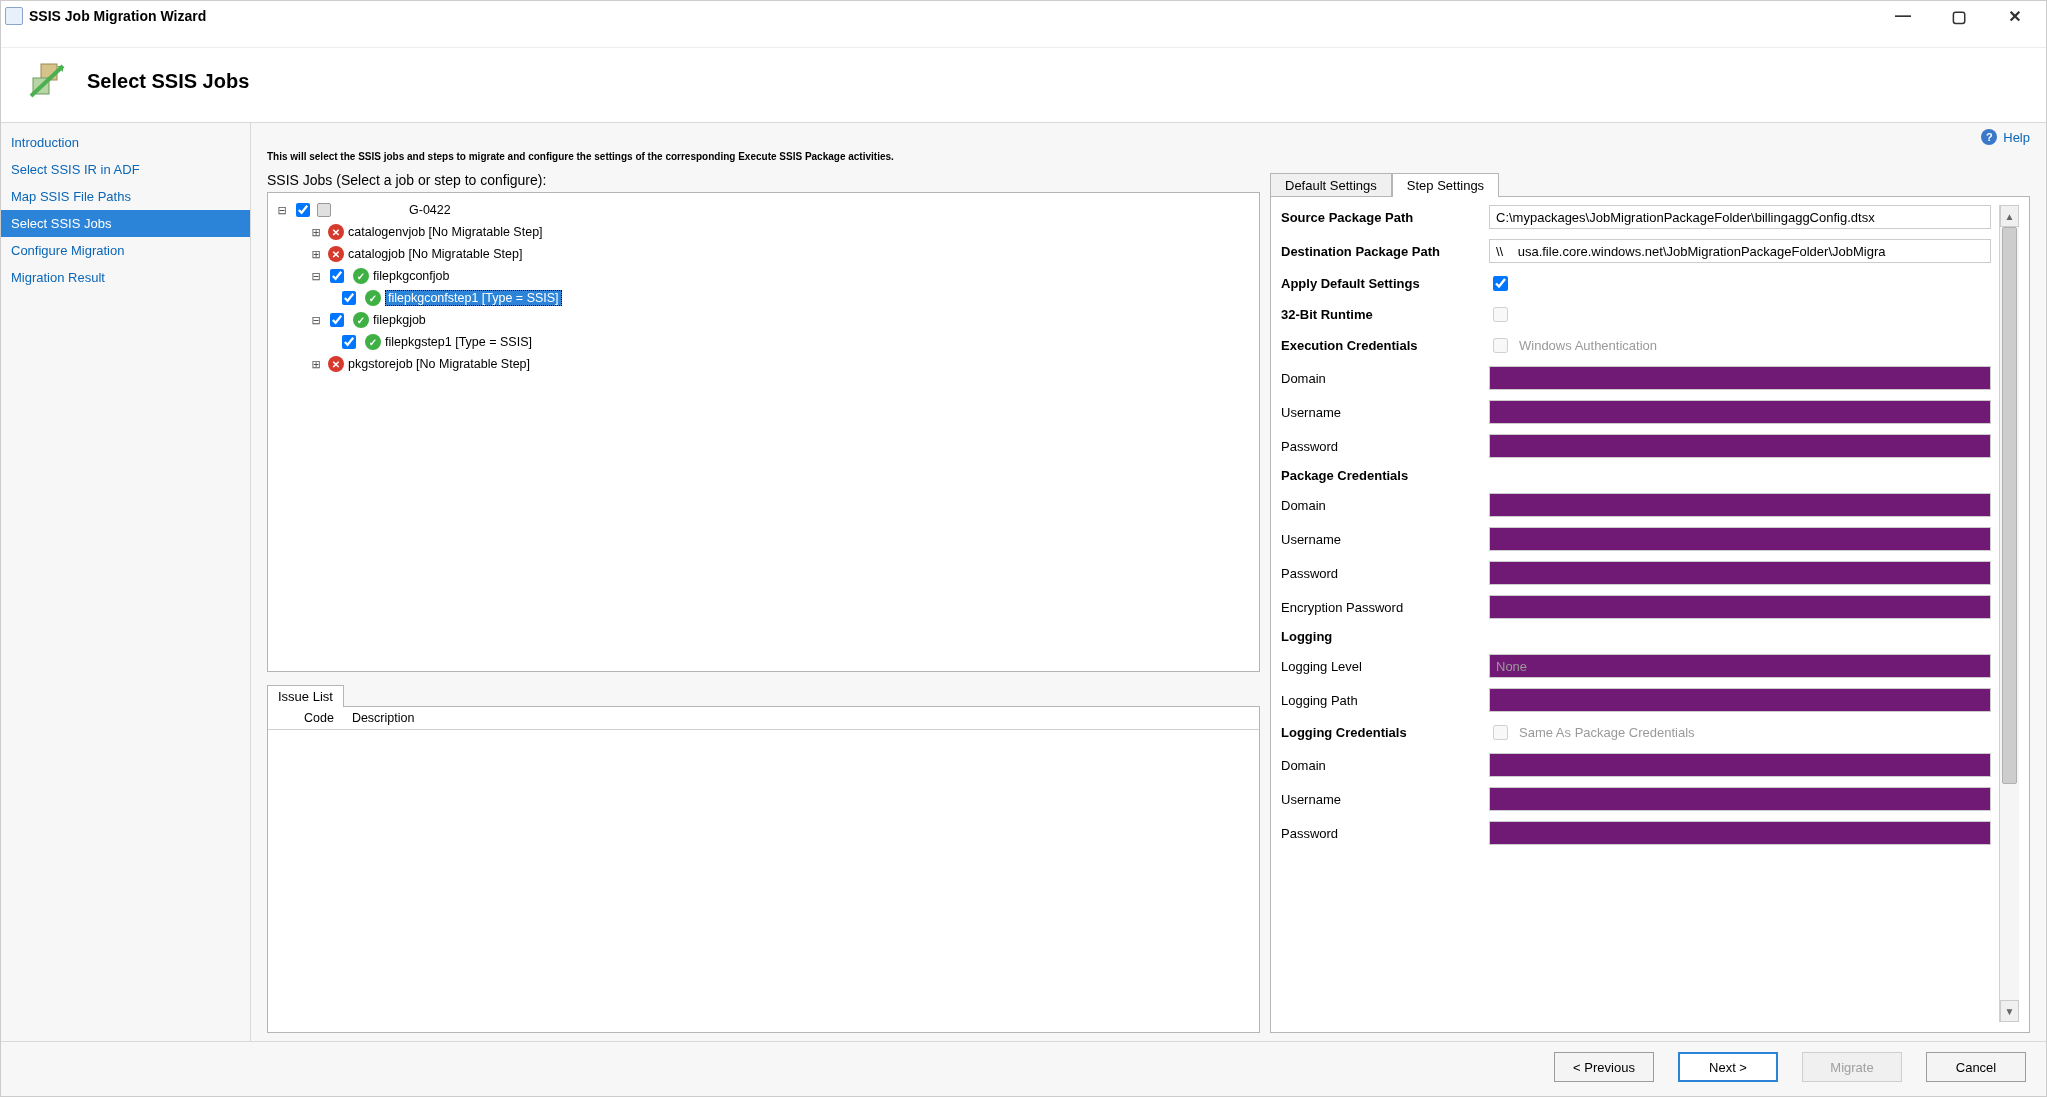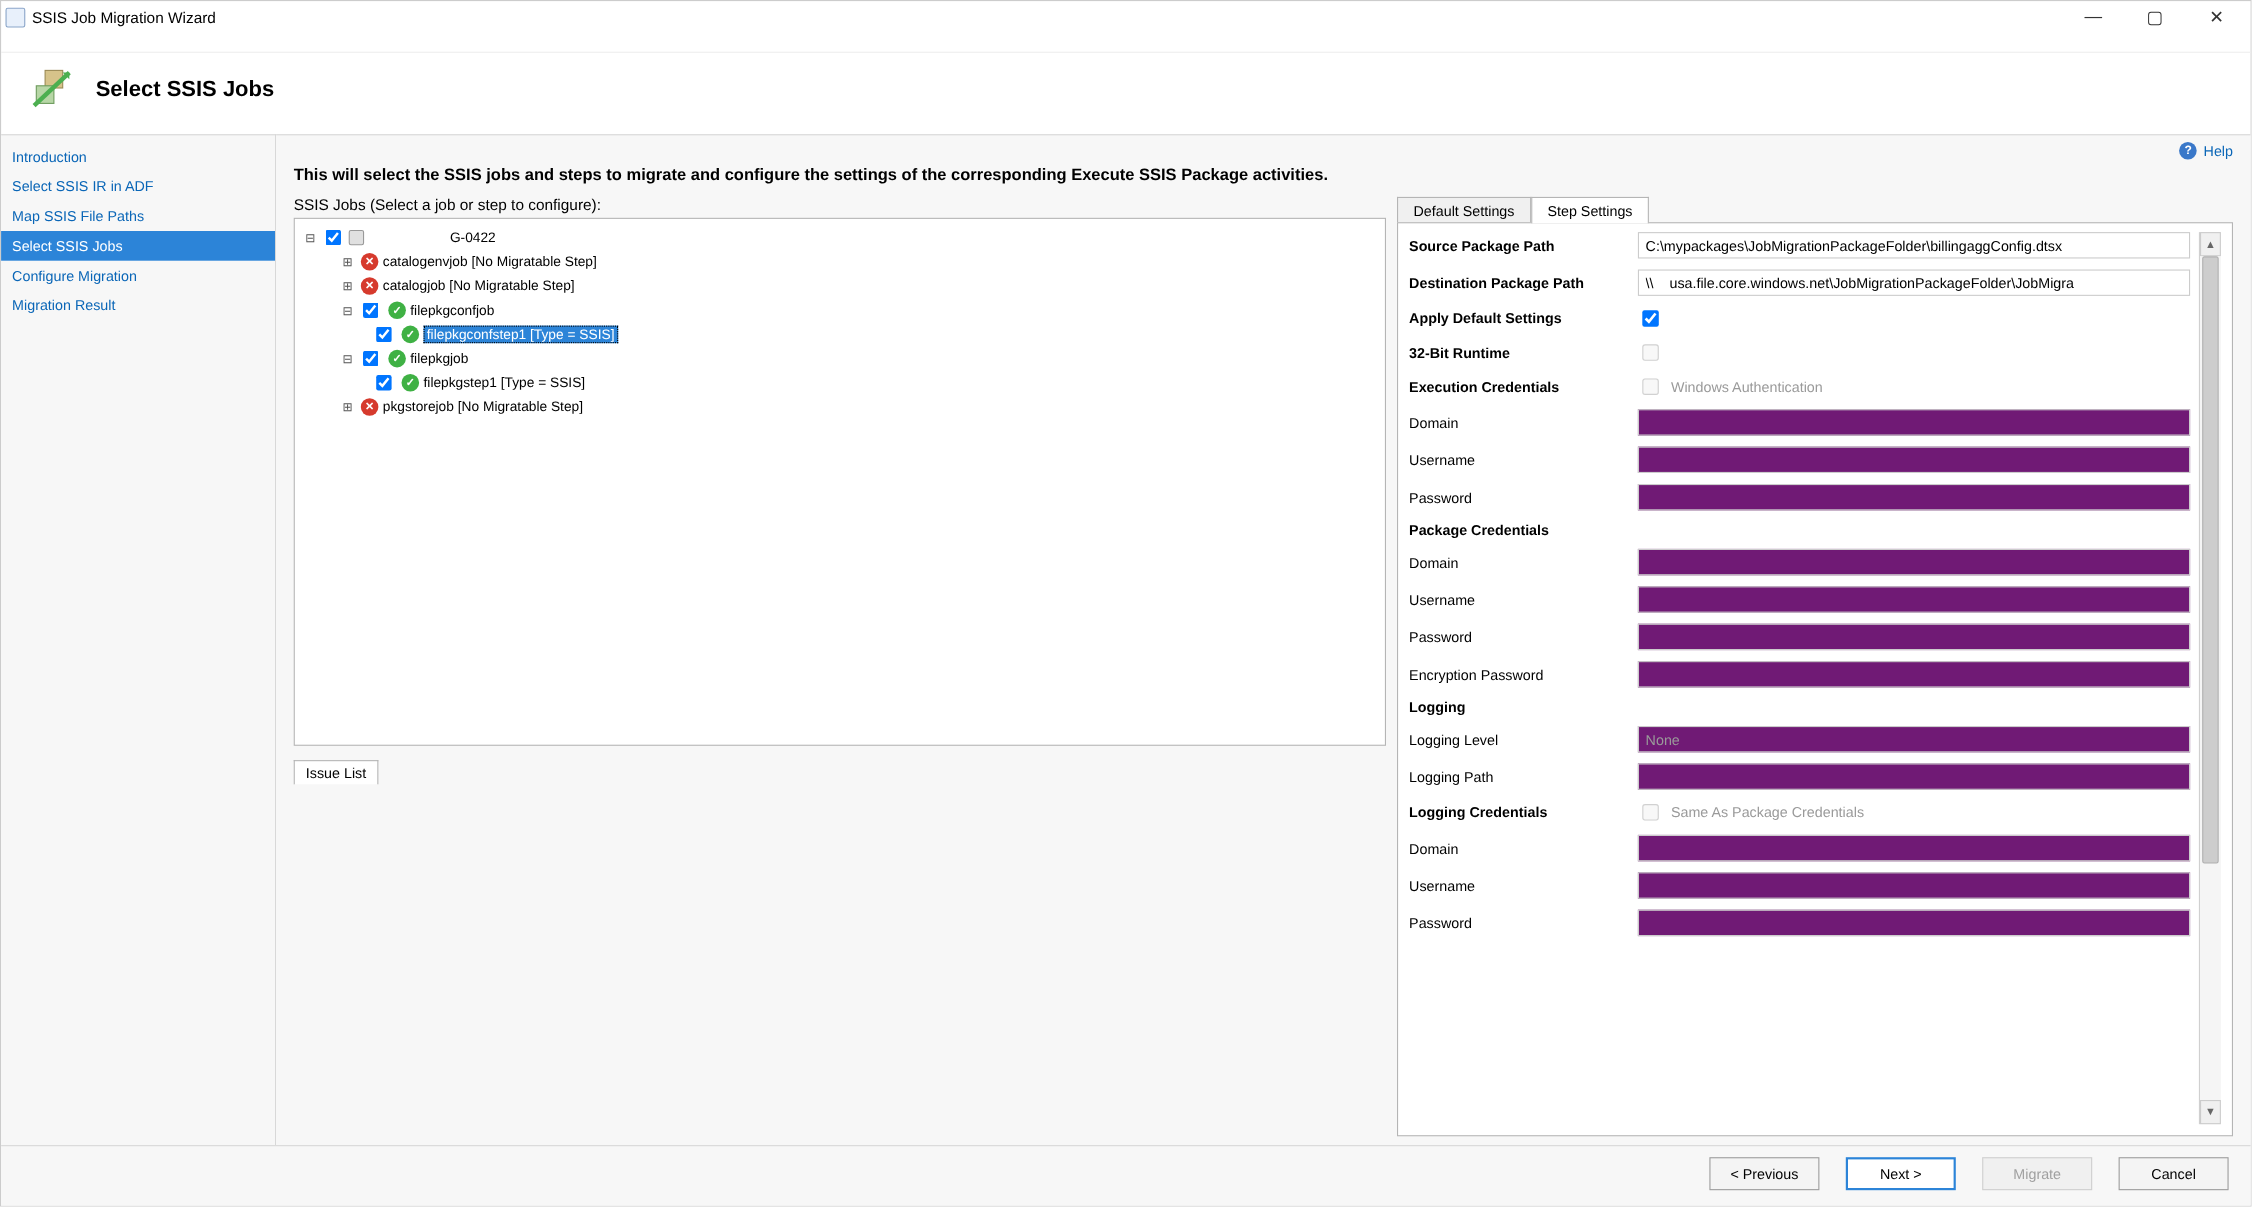--- a/index.html
+++ b/index.html
@@ -1,21 +1,21 @@
 <!DOCTYPE html>
 <html><head>
 <meta charset="utf-8">
 <style>
   * { box-sizing: border-box; font-family: "Segoe UI", Tahoma, Arial, sans-serif; }
   html, body { margin:0; padding:0; height:100%; background:#fff; color:#000; font-size:13px; }
 
   .window { width:2047px; height:1097px; display:flex; flex-direction:column; border:1px solid #ccc; }
 
   
-  .titlebar { display:flex; align-items:center; justify-content:space-between; padding:4px 8px 20px 4px; border-bottom:1px solid #eee; }
+  .titlebar { display:flex; align-items:center; justify-content:space-between; padding:4px 8px 20px 4px; border-bottom:1px solid #eee;font-weight:bold; }
   .titlebar-left { display:flex; align-items:center; gap:6px; font-size:14px; }
   .app-icon { width:18px; height:18px; background:#e8f0fb; border:1px solid #8aa5c9; border-radius:2px; position:relative; }
   .window-controls { display:flex; align-items:center; gap:10px; }
   .wc-btn { width:46px; height:22px; display:flex; align-items:center; justify-content:center; font-size:16px; color:#333; cursor:pointer; }
 
   
   .page-header { display:flex; align-items:center; gap:18px; padding:10px 22px 18px 22px; }
   .page-header .big-icon { width:46px; height:46px; position:relative; }
   .page-header .big-icon svg { width:46px; height:46px; }
   .page-title { font-size:20px; font-weight:700; }
@@ -26,21 +26,21 @@
   
   .sidebar { width:250px; background:#f7f7f7; border-top:1px solid #d8d8d8; border-right:1px solid #d8d8d8; padding-top:6px; }
   .sidebar-item { padding:6px 10px; color:#0a66b7; cursor:pointer; font-size:13px; }
   .sidebar-item.selected { background:#2c84d8; color:#fff; }
 
   
   .main { flex:1; display:flex; flex-direction:column; background:#f7f7f7; border-top:1px solid #d8d8d8; overflow:hidden; }
   .help-row { display:flex; justify-content:flex-end; padding:6px 16px 2px 16px; gap:6px; align-items:center; font-size:13px; }
   .help-link { color:#0a66b7; cursor:pointer; }
   .help-icon { width:16px; height:16px; border-radius:50%; background:#3a78c9; color:#fff; font-size:11px; font-weight:700; display:flex; align-items:center; justify-content:center; }
-  .instruction { padding:4px 16px 10px 16px; font-size:15px; font-weight:700; }
+  .instruction { padding:4px 16px 10px 16px; font-size:10px; font-weight:700; }
 
   .columns { flex:1; display:flex; gap:10px; padding:0 16px 8px 16px; min-height:0; }
 
   
   .left-col { flex:1; display:flex; flex-direction:column; min-width:0; }
   .tree-label { font-size:14px; margin-bottom:4px; }
   .tree-panel { flex:0 0 480px; background:#fff; border:1px solid #b5b5b5; overflow:auto; padding:6px 10px 6px 8px; }
 
   .tree-row { display:flex; align-items:center; gap:4px; height:22px; font-size:12.5px; white-space:nowrap; }
   .expander { width:12px; text-align:center; color:#555; font-size:11px; cursor:pointer; user-select:none; }
@@ -197,20 +197,26 @@
 
             <div class="tree-row">
               <span class="ind w1"></span>
               <span class="expander">⊞</span>
               <span class="status-icon status-error"></span>
               <span>pkgstorejob [No Migratable Step]</span>
             </div>
           </div>
 
           <div class="issue-title">Issue List</div>
+          <div class="issue-panel">
+            <div class="issue-headers">
+              <span class="issue-col-code">Code</span>
+              <span>Description</span>
+            </div>
+          </div>
         </div>
 
         <div class="right-col">
           <div class="tabs">
             <div class="tab">Default Settings</div>
             <div class="tab active">Step Settings</div>
           </div>
           <div class="settings-panel">
             <div class="settings-scroll">
 

